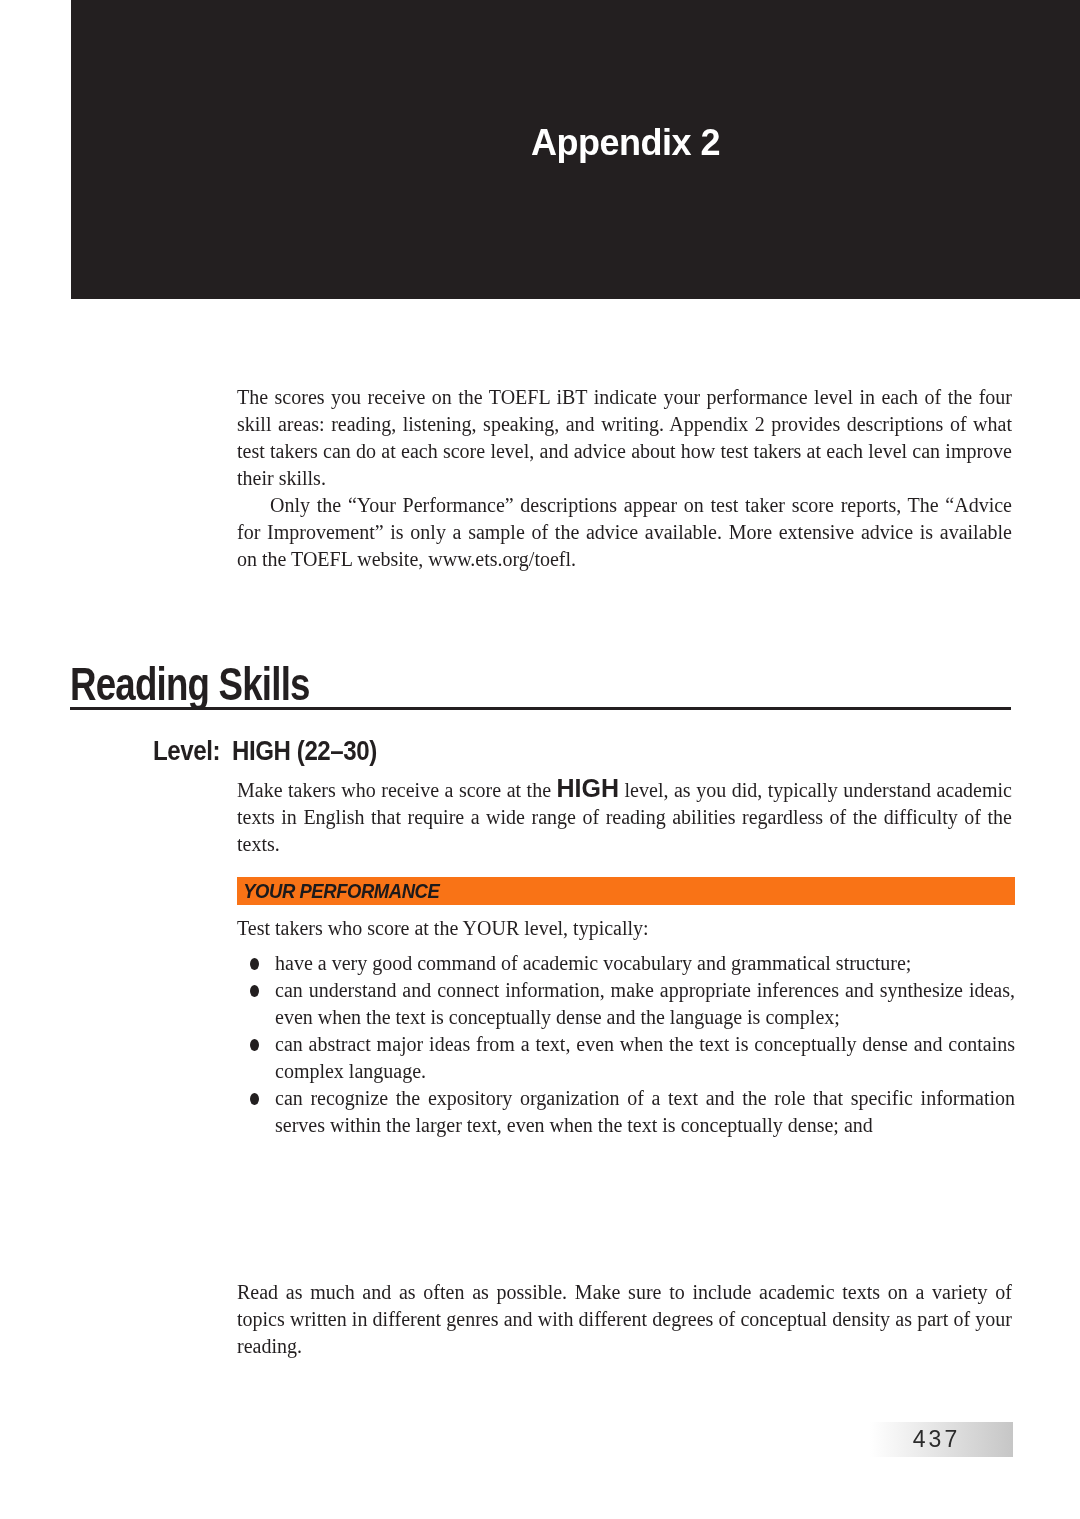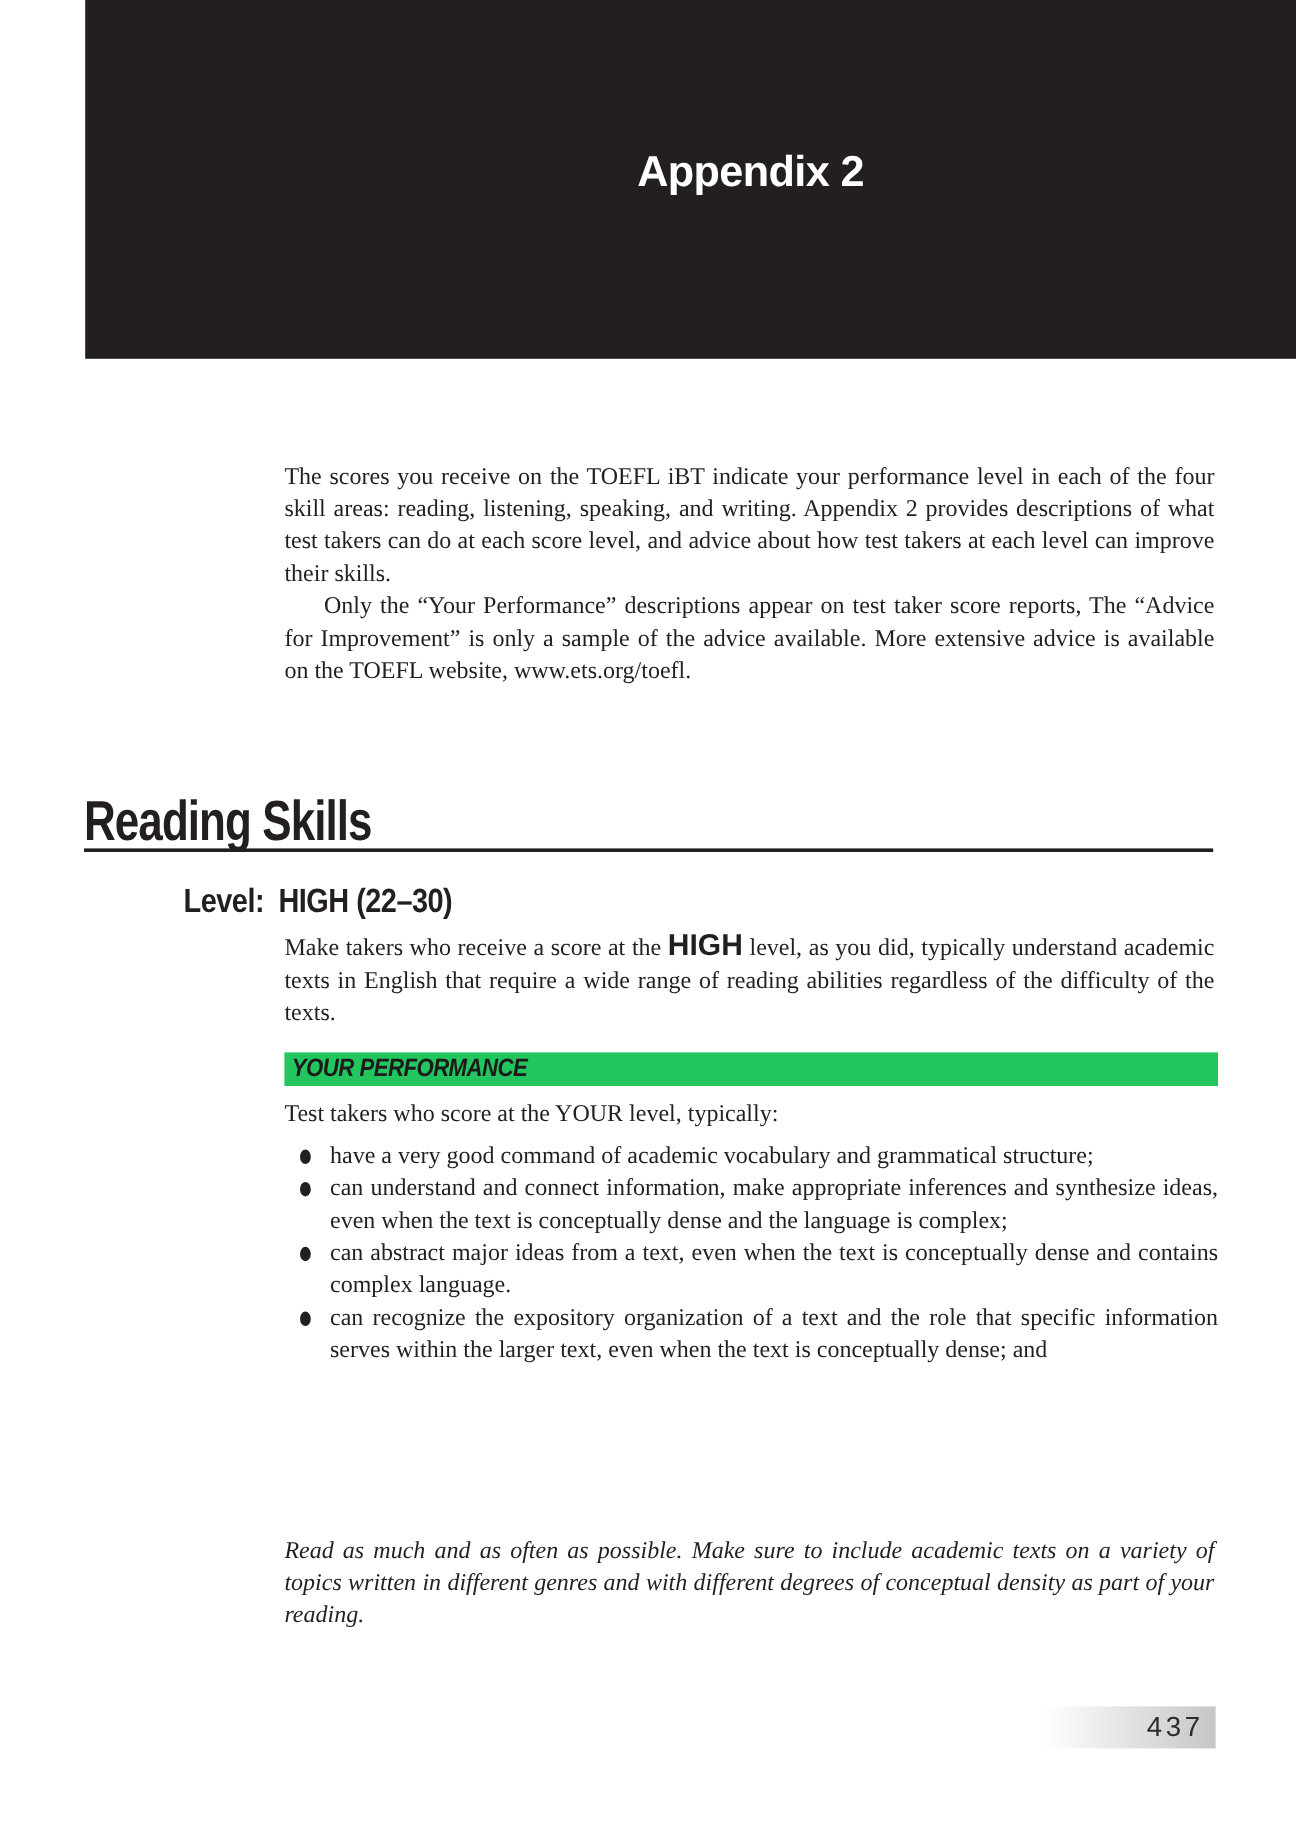--- a/index.html
+++ b/index.html
@@ -104,21 +104,21 @@
     font-weight: bold;
     font-size: 25px;
   }
 
   
   .section-bar {
     position: absolute;
     left: 237px;
     width: 778px;
     height: 28px;
-    background: #22c55e;
+    background: #f97316;
   }
   .yp-bar { top: 877px; }
   .advice-bar { top: 1241px; height: 27px; }
   .bar-label {
     display: inline-block;
     font-family: "Liberation Sans", sans-serif;
     font-weight: bold;
     font-style: italic;
     font-size: 21px;
     line-height: 28px;
@@ -162,38 +162,37 @@
     font-size: 20px;
     line-height: 27px;
     text-align: justify;
   }
 
   .advice-text {
     position: absolute;
     left: 237px;
     top: 1279px;
     width: 775px;
-    font-style: italic;
   }
 
   
   .footer-bar {
     position: absolute;
     left: 870px;
     top: 1422px;
     width: 143px;
     height: 35px;
     background: linear-gradient(to right, #ffffff, #c6c6c6);
   }
   .page-number {
     font-family: "Liberation Sans", sans-serif;
     font-size: 23px;
     line-height: 35px;
     letter-spacing: 3px;
-    text-align: right;
+    text-align: center;
     padding-right: 10px;
     color: #2b2b2b;
   }
 </style>
 </head>
 <body>
 
 <div class="page">
 
   <div class="header-box">

